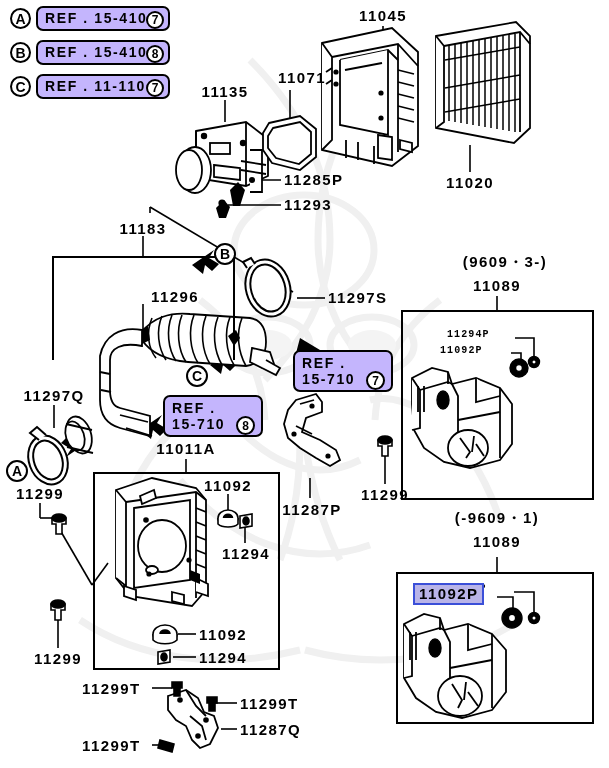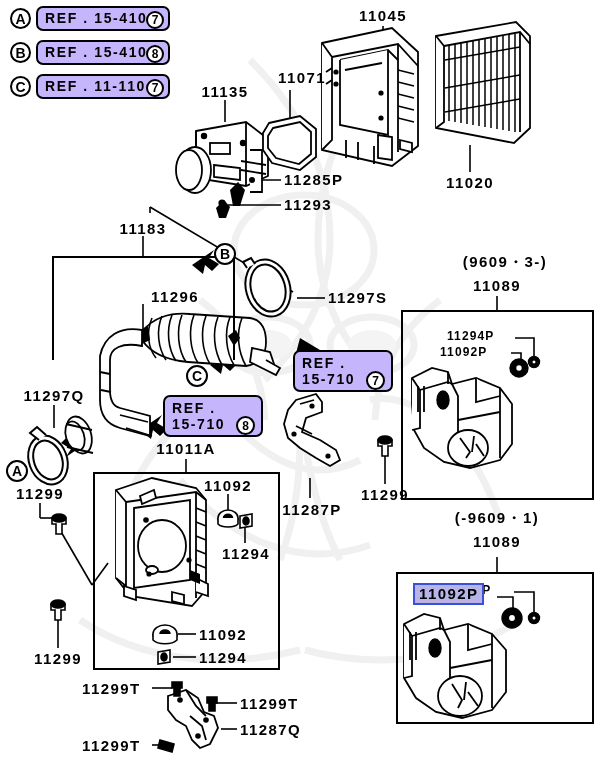--- a/index.html
+++ b/index.html
@@ -29,21 +29,21 @@
   .lbl {
     position: absolute;
     color: #000000;
     font-family: "Liberation Sans", sans-serif;
     font-weight: bold;
     font-size: 15px;
     letter-spacing: 1.4px;
     white-space: nowrap;
     line-height: 1;
   }
-  .lbl.sm { font-size: 12px; letter-spacing: 1.1px; }
+  .lbl.sm { font-size: 10px; letter-spacing: 1.1px; font-family: Liberation Mono, monospace; }
   .lbl.center { transform: translateX(-50%); }
   
   .lbl.hl {
     background: #b9b4e8;
     border: 2px solid #3b4fd8;
     padding: 1px 4px 2px 4px;
     letter-spacing: 1.4px;
   }
   
   .refbox {

